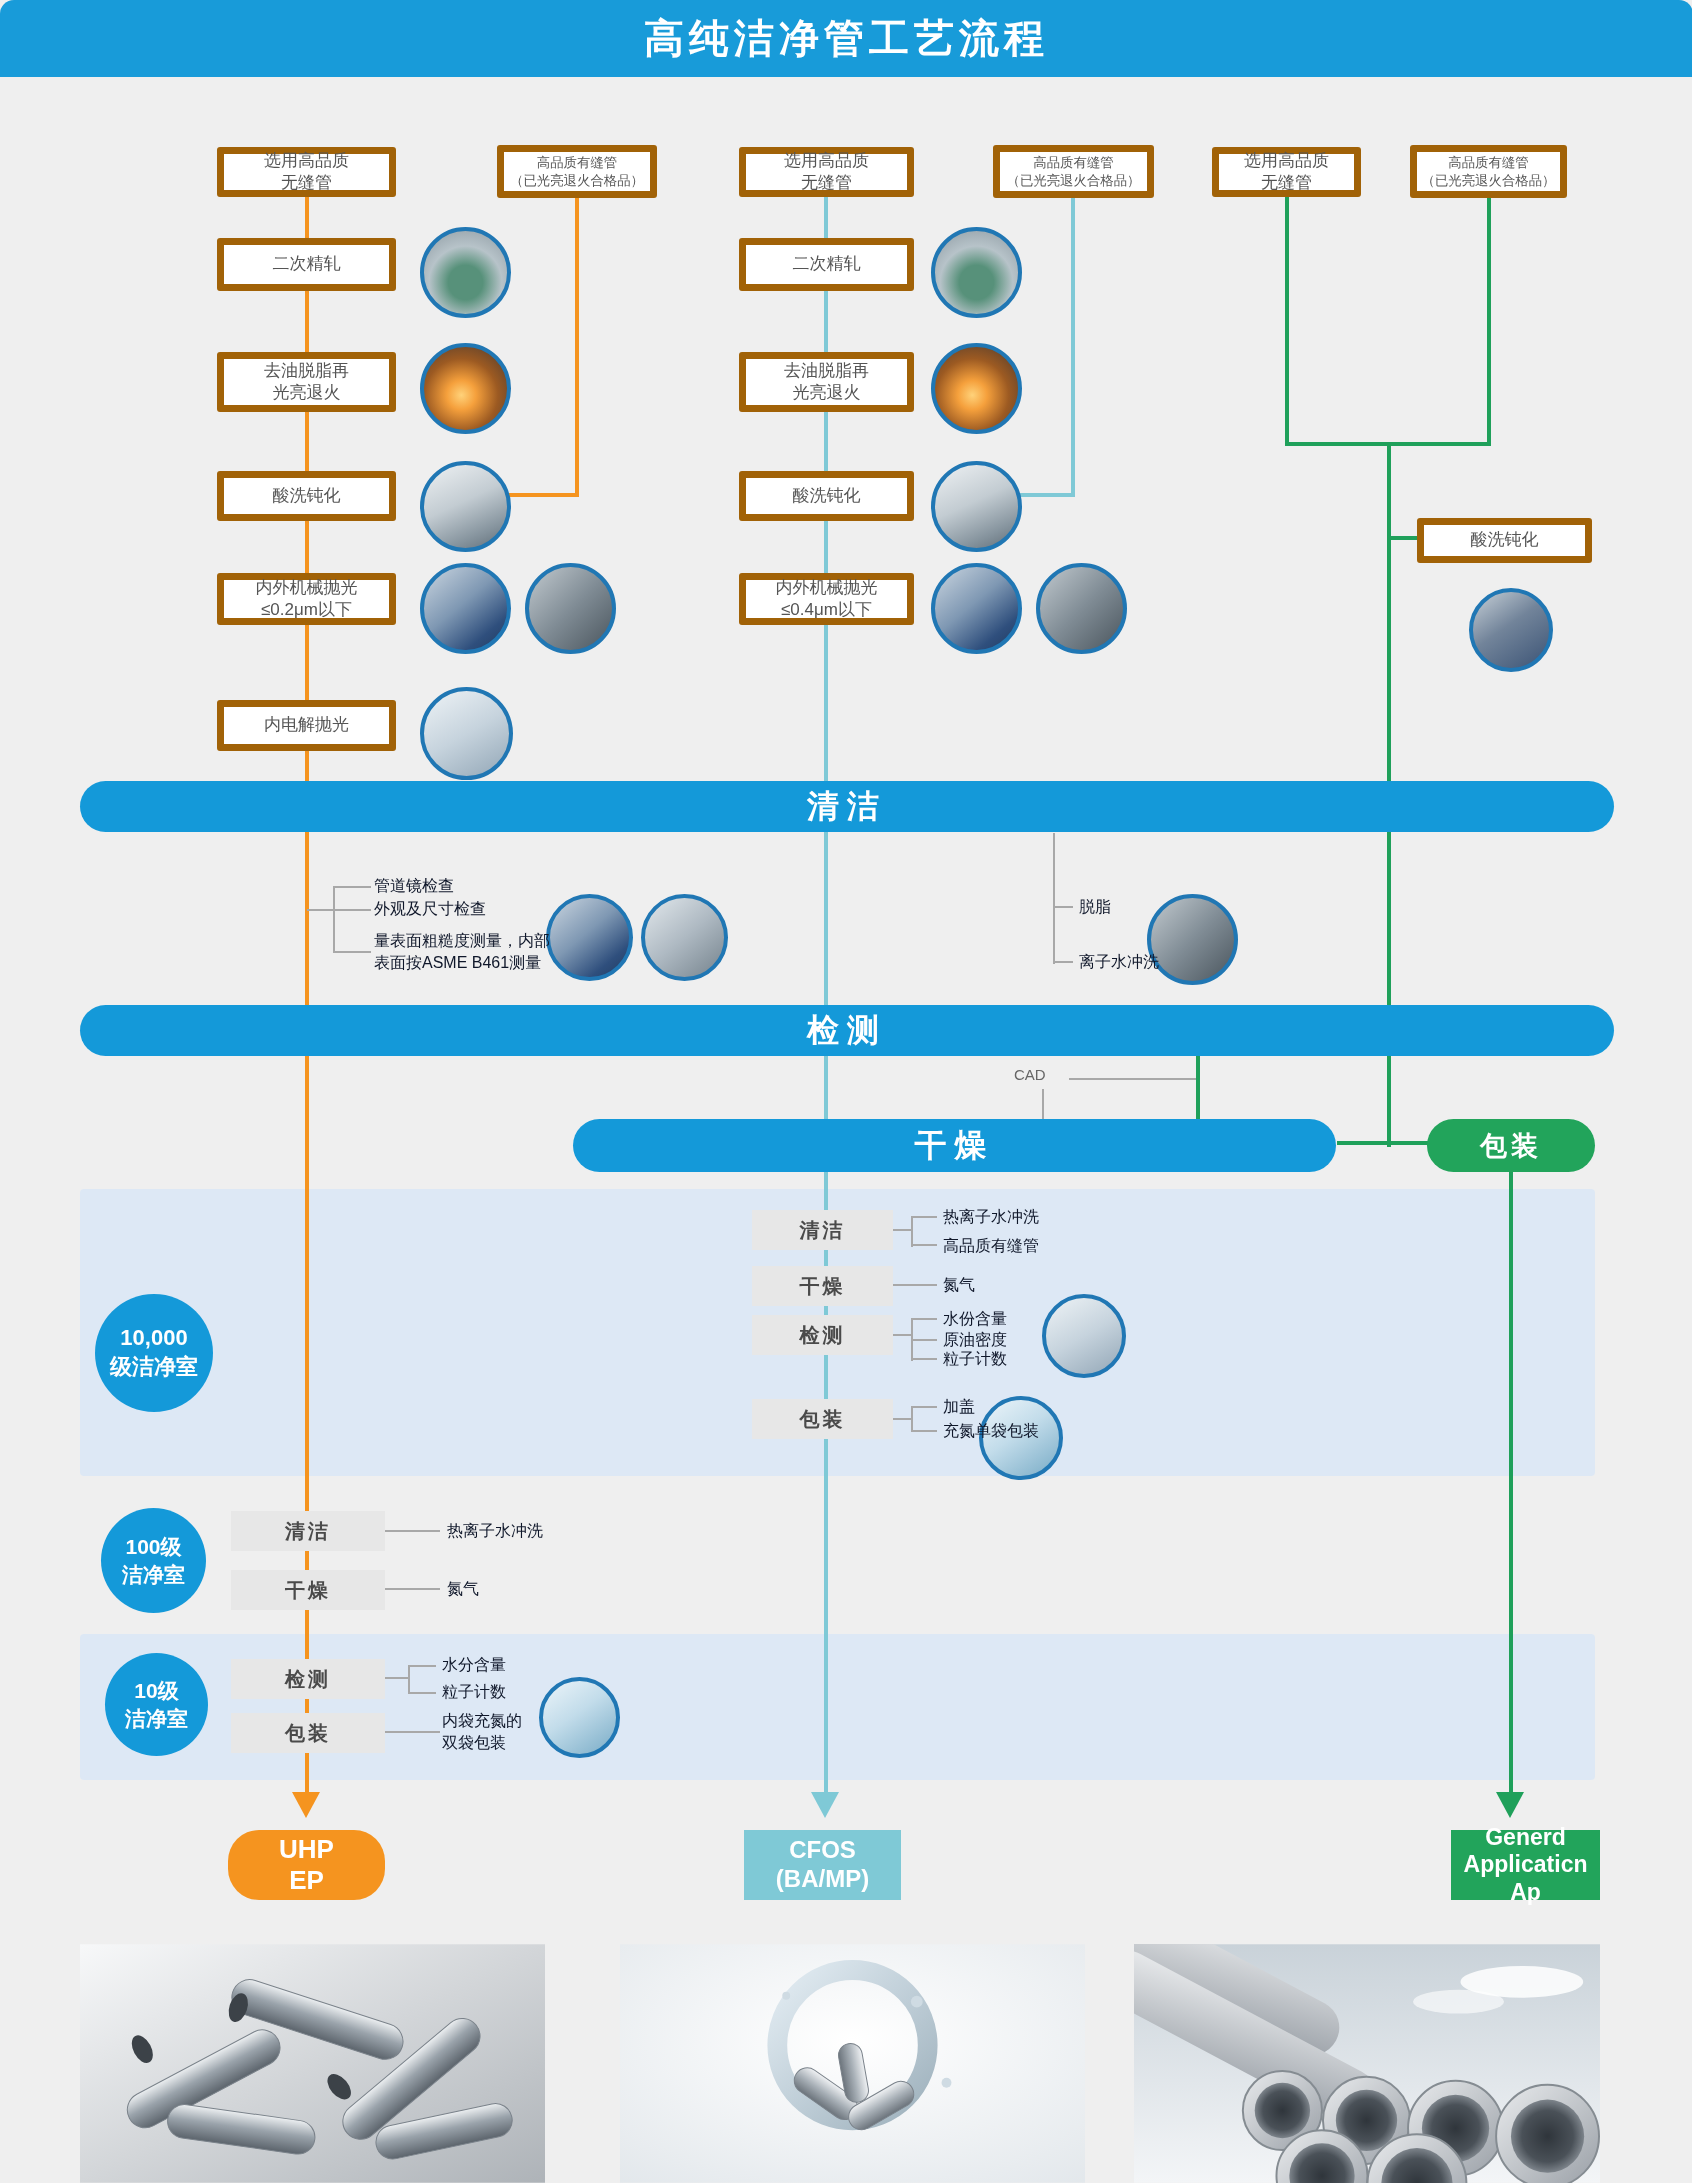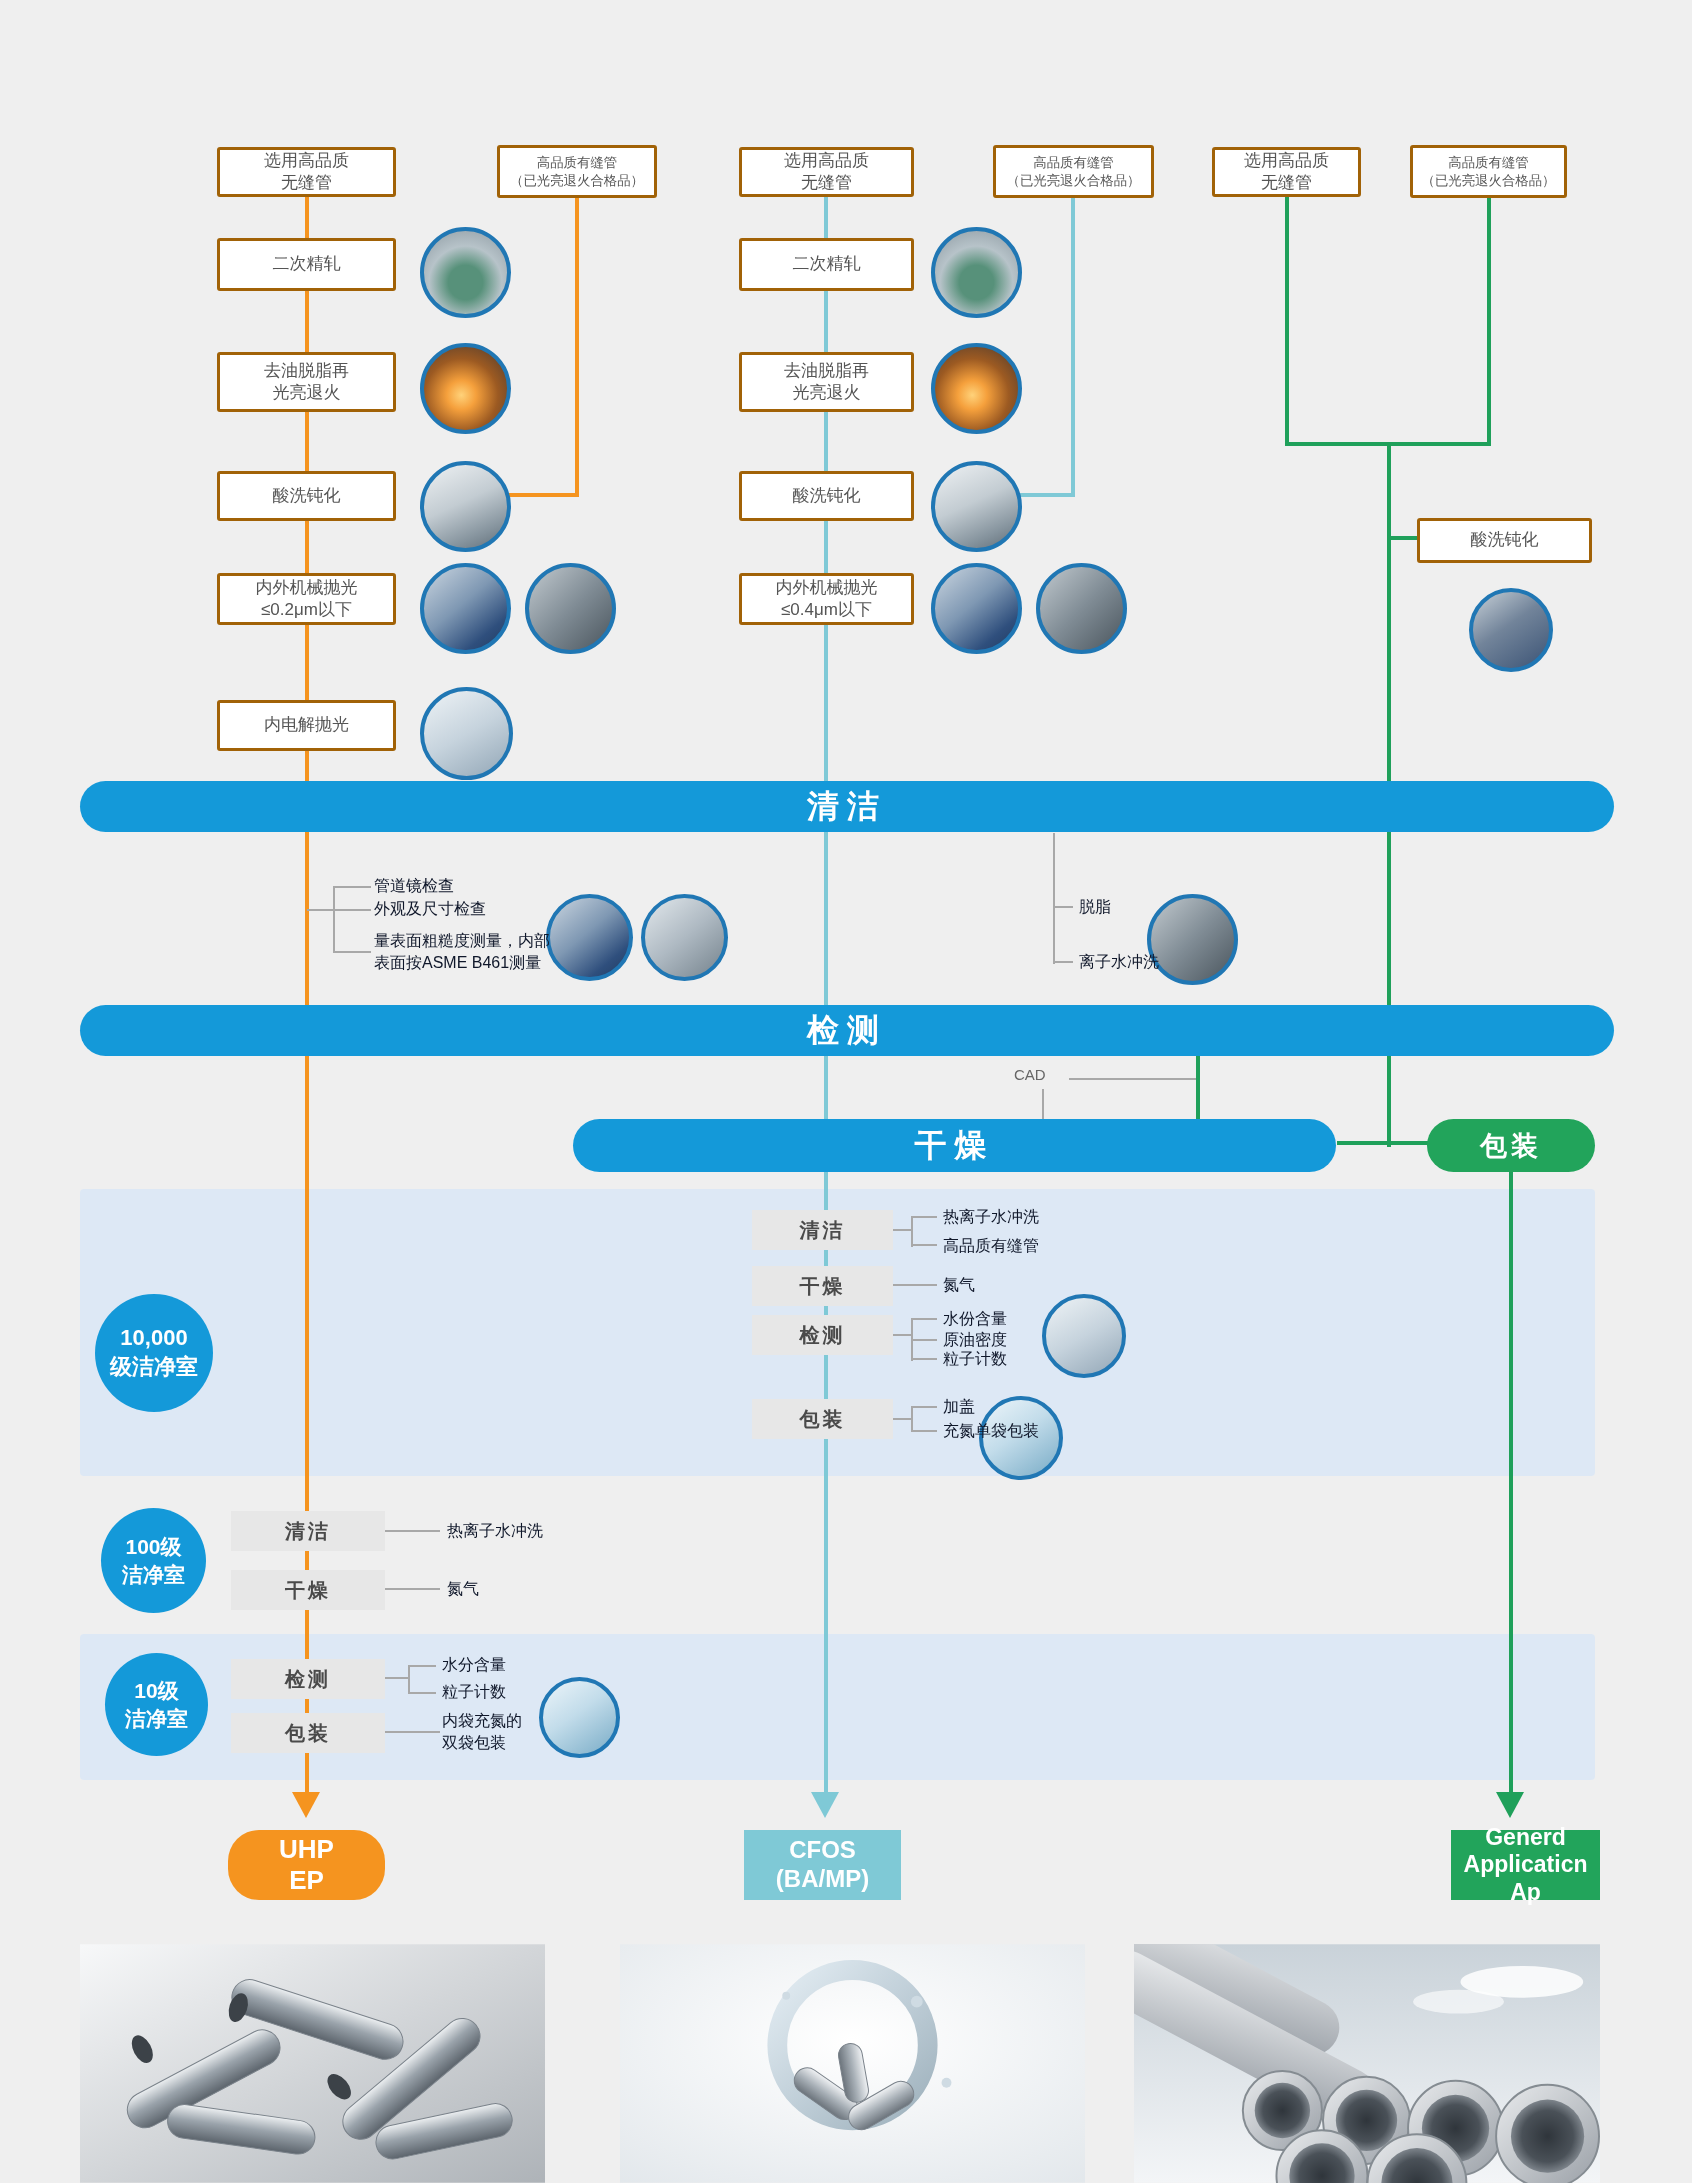--- a/index.html
+++ b/index.html
@@ -8,21 +8,21 @@
   .canvas { position:relative; width:1693px; height:2183px; background:#EFEFEF; overflow:hidden; }
   .titlebar { position:absolute; left:0; top:0; width:1693px; height:77px; background:#189BD9;
               border-radius:14px 14px 0 0; display:flex; align-items:center; justify-content:center; z-index:3; }
   .titlebar h1 { color:#fff; font-size:40px; font-weight:bold; letter-spacing:5px; }
 
   .vline,.hline { position:absolute; z-index:1; }
   .vline { width:4px; } .hline { height:4px; }
   .vline.thin { width:2px; background:#A8A8A8; } .hline.thin { height:2px; background:#A8A8A8; }
   .orange { background:#F5941F; } .teal { background:#7FC9D6; } .green { background:#1FA05A; }
 
-  .wbox { position:absolute; z-index:2; background:#fff; border:3px solid #a16207; border-radius:3px;
+  .wbox { position:absolute; z-index:2; background:#fff; border:7px solid #a16207; border-radius:3px;
           display:flex; align-items:center; justify-content:center; text-align:center;
           color:#555; font-size:17px; line-height:1.3; white-space:pre-line; }
   .wbox.small { font-size:13.4px; }
 
   .pill { position:absolute; z-index:2; border-radius:27px; display:flex; align-items:center; justify-content:center;
           color:#fff; font-weight:bold; font-size:32px; letter-spacing:8px; }
   .pill.blue { background:#1499D9; }
   .pill.greenbg { background:#22A45B; font-size:27px; letter-spacing:4px; }
 
   .photo { position:absolute; z-index:2; border-radius:50%; border:4px solid #2077B4; }
@@ -61,20 +61,23 @@
   .arrow.teal { border-top:26px solid #7FC9D6; background:none; }
   .arrow.green { border-top:26px solid #1FA05A; background:none; }
 
   .bimg { position:absolute; z-index:2; overflow:hidden; }
 </style>
 </head>
 <body>
 
 <div class="canvas">
 
+  <div class="titlebar">
+    <h1>高纯洁净管工艺流程</h1>
+  </div>
 
   <div class="panel" style="left:80px;top:1189px;width:1515px;height:287px"></div>
   <div class="panel" style="left:80px;top:1634px;width:1515px;height:146px"></div>
 
   <div class="vline orange" style="left:305px;top:196px;height:1598px"></div>
   <div class="vline teal" style="left:824px;top:196px;height:1598px"></div>
   <div class="vline orange" style="left:575px;top:196px;height:301px"></div>
   <div class="hline orange" style="left:509px;top:493px;width:69px"></div>
   <div class="vline teal" style="left:1071px;top:196px;height:301px"></div>
   <div class="hline teal" style="left:1020px;top:493px;width:55px"></div>

